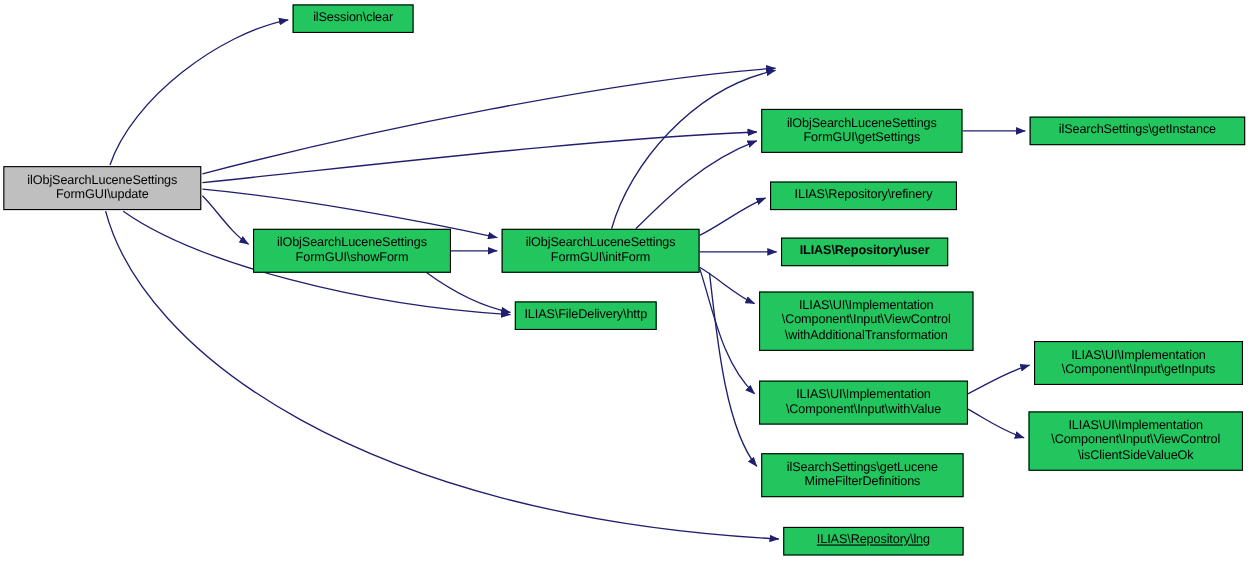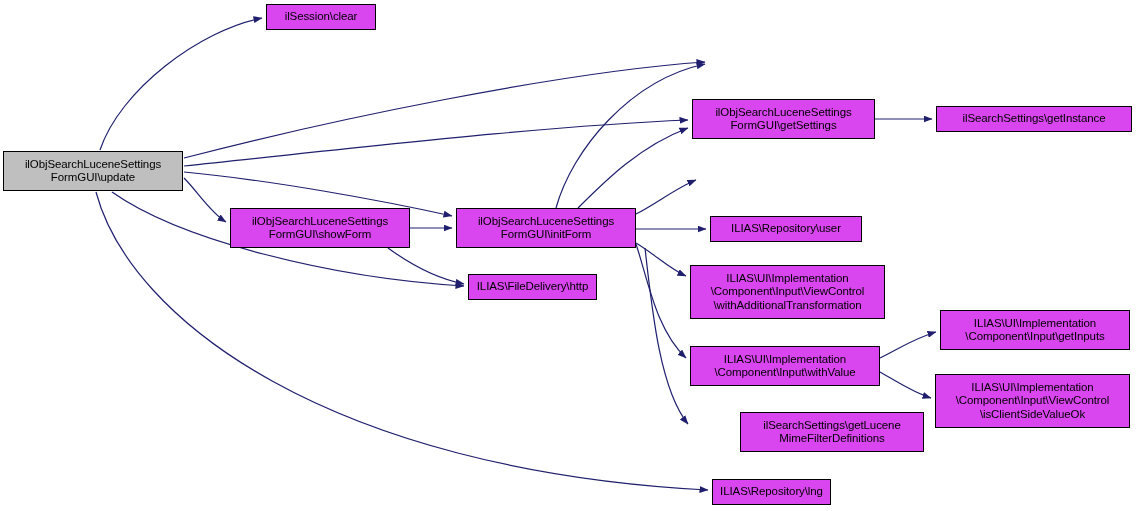--- a/index.html
+++ b/index.html
@@ -22,21 +22,21 @@
     left: 0;
     top: 0;
     width: 1141px;
     height: 511px;
     pointer-events: none;
   }
   .node {
     position: absolute;
     box-sizing: border-box;
     border: 1px solid #000000;
-    background: #d946ef;
+    background: #22c55e;
     color: #000000;
     font-size: 11.5px;
     line-height: 13.5px;
     display: flex;
     align-items: center;
     justify-content: center;
     text-align: center;
     white-space: pre-line;
     letter-spacing: -0.1px;
   }
@@ -95,32 +95,33 @@
       <path d="M 880,372 C 898,382 912,392 931,398"></path>
     </g>
   </svg>
 
   <div class="node current" style="left:3px; top:151px; width:180px; height:40px;">ilObjSearchLuceneSettings
 FormGUI\update</div>
   <div class="node" style="left:266px; top:4px; width:110px; height:26px;">ilSession\clear</div>
   <div class="node" style="left:692px; top:99px; width:183px; height:40px;">ilObjSearchLuceneSettings
 FormGUI\getSettings</div>
   <div class="node" style="left:936px; top:106px; width:196px; height:26px;">ilSearchSettings\getInstance</div>
+  <div class="node" style="left:700px; top:165px; width:170px; height:26px;">ILIAS\Repository\refinery</div>
   <div class="node" style="left:230px; top:208px; width:180px; height:40px;">ilObjSearchLuceneSettings
 FormGUI\showForm</div>
   <div class="node" style="left:456px; top:208px; width:180px; height:40px;">ilObjSearchLuceneSettings
 FormGUI\initForm</div>
-  <div class="node" style="left:710px; top:216px; width:152px; height:26px;">ILIAS\Repository\user</div>
+  <div class="node" style="left:710px; top:216px; width:152px; height:26px;font-weight:bold;">ILIAS\Repository\user</div>
   <div class="node" style="left:468px; top:274px; width:129px; height:26px;">ILIAS\FileDelivery\http</div>
   <div class="node" style="left:690px; top:265px; width:195px; height:54px;">ILIAS\UI\Implementation
 \Component\Input\ViewControl
 \withAdditionalTransformation</div>
   <div class="node" style="left:940px; top:310px; width:190px; height:40px;">ILIAS\UI\Implementation
 \Component\Input\getInputs</div>
   <div class="node" style="left:690px; top:346px; width:190px; height:40px;">ILIAS\UI\Implementation
 \Component\Input\withValue</div>
   <div class="node" style="left:935px; top:374px; width:195px; height:54px;">ILIAS\UI\Implementation
 \Component\Input\ViewControl
 \isClientSideValueOk</div>
-  <div class="node" style="left:692px; top:412px; width:184px; height:40px;margin-left:48px;">ilSearchSettings\getLucene
+  <div class="node" style="left:692px; top:412px; width:184px; height:40px;">ilSearchSettings\getLucene
 MimeFilterDefinitions</div>
-  <div class="node" style="left:712px; top:479px; width:119px; height:26px;">ILIAS\Repository\lng</div>
+  <div class="node" style="left:712px; top:479px; width:164px; height:26px;text-decoration:underline;">ILIAS\Repository\lng</div>
 </div>
 
 </body></html>

